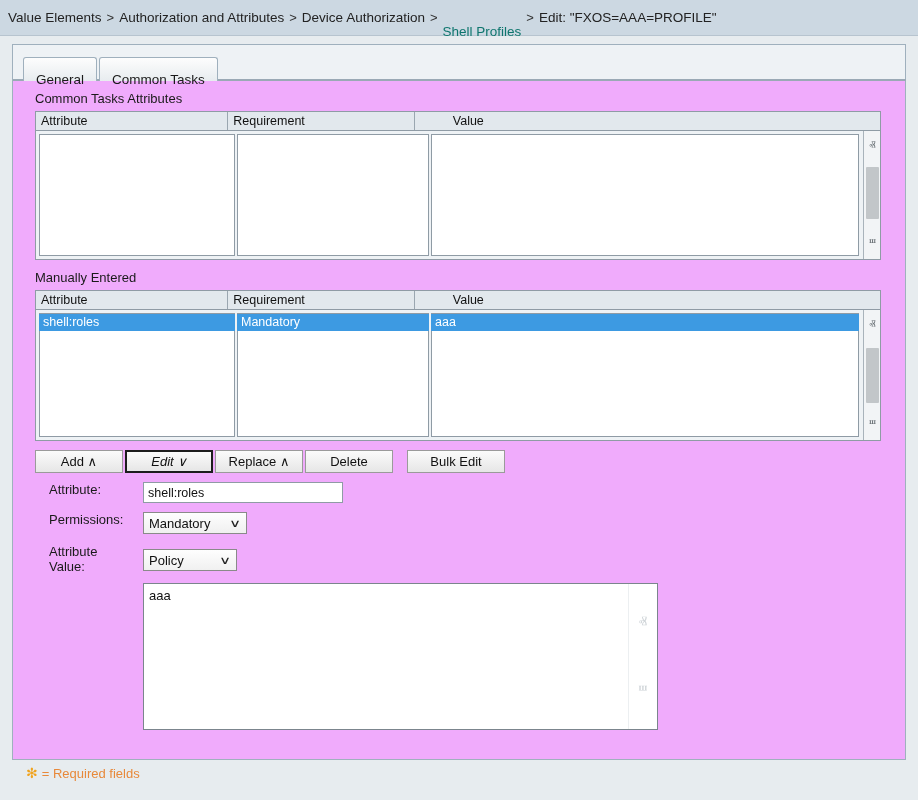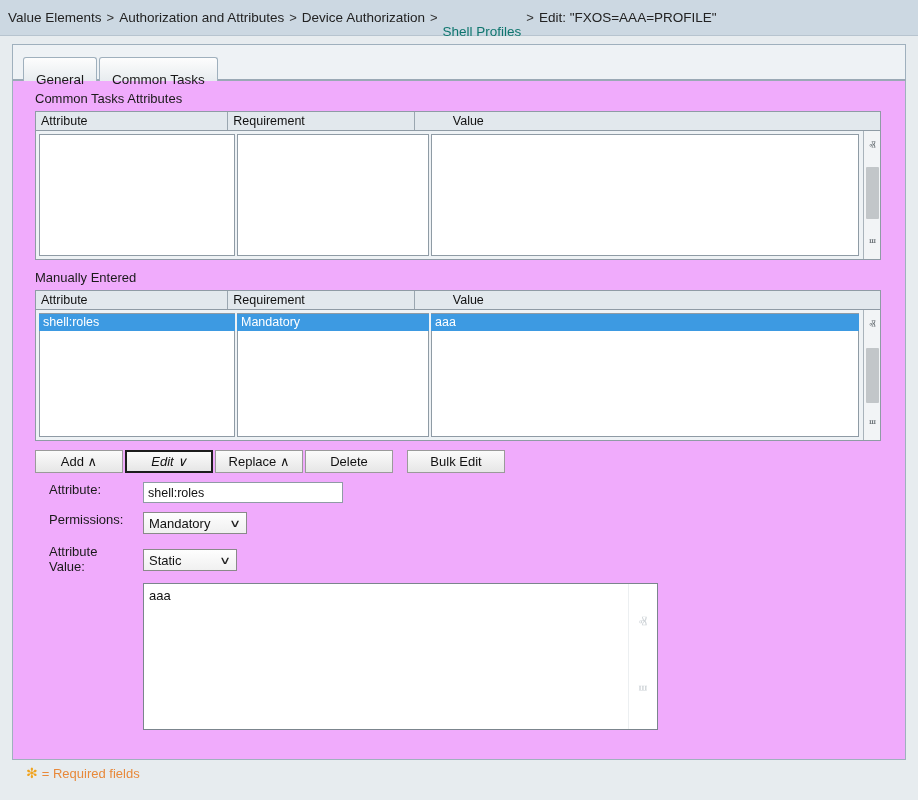--- a/index.html
+++ b/index.html
@@ -430,21 +430,21 @@
         <span class="chev">∨</span>
       </div>
     </div>
 
     <div class="form-row" style="align-items:flex-start;margin-top:10px;">
       <div class="form-label">
         <div>Attribute</div>
         <div>Value:</div>
       </div>
       <div class="select" id="select-attr-value" style="margin-top:5px;">
-        <span class="sel-val">Static</span>
+        <span class="sel-val">Policy</span>
         <span class="chev">∨</span>
       </div>
     </div>
 
     <div id="textarea-wrap">
       <div id="textarea-value">aaa</div>
       <div class="tscroll">
         <div class="arrow up">ⱏ</div>
         <div class="arrow down">ⱎ</div>
       </div>

